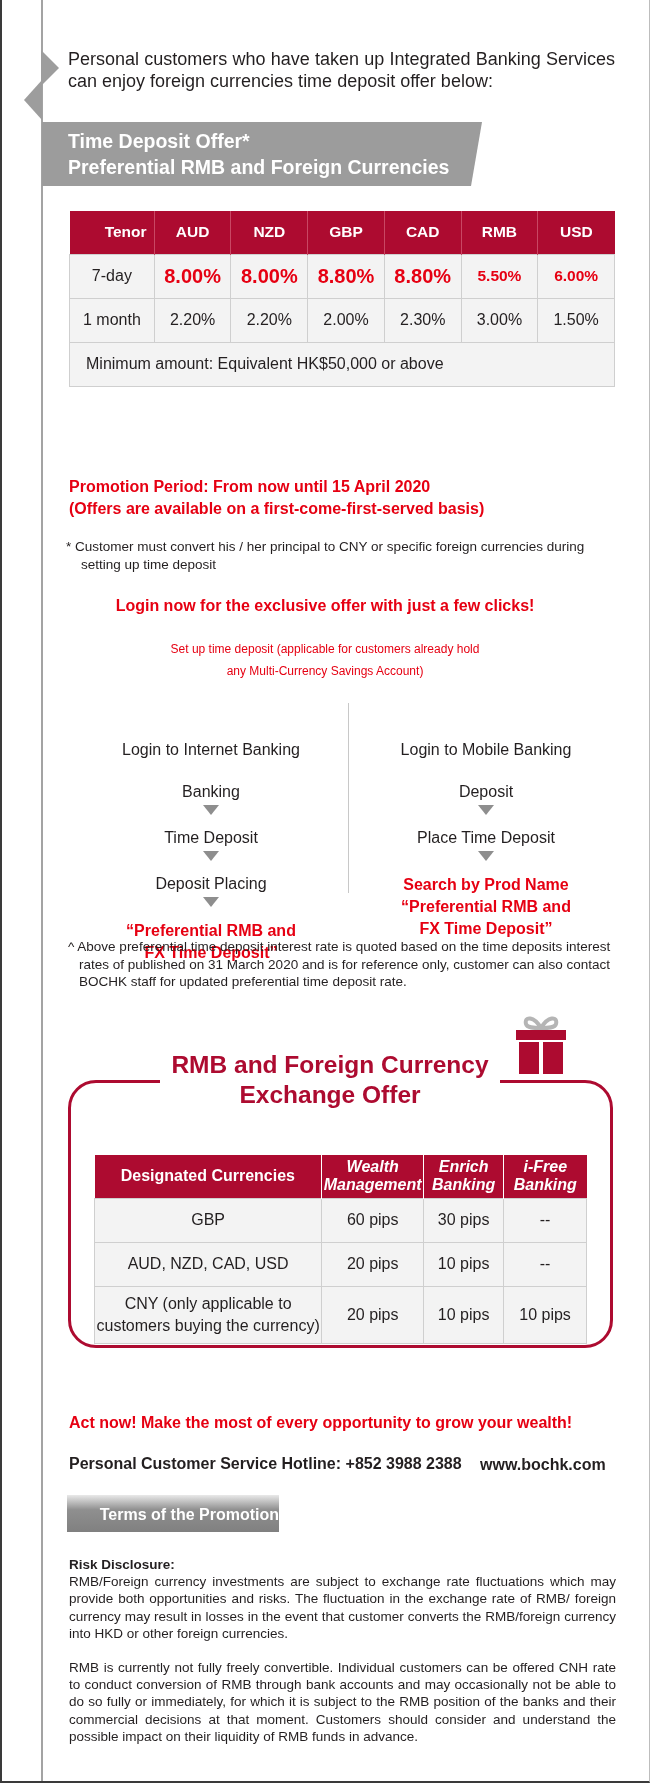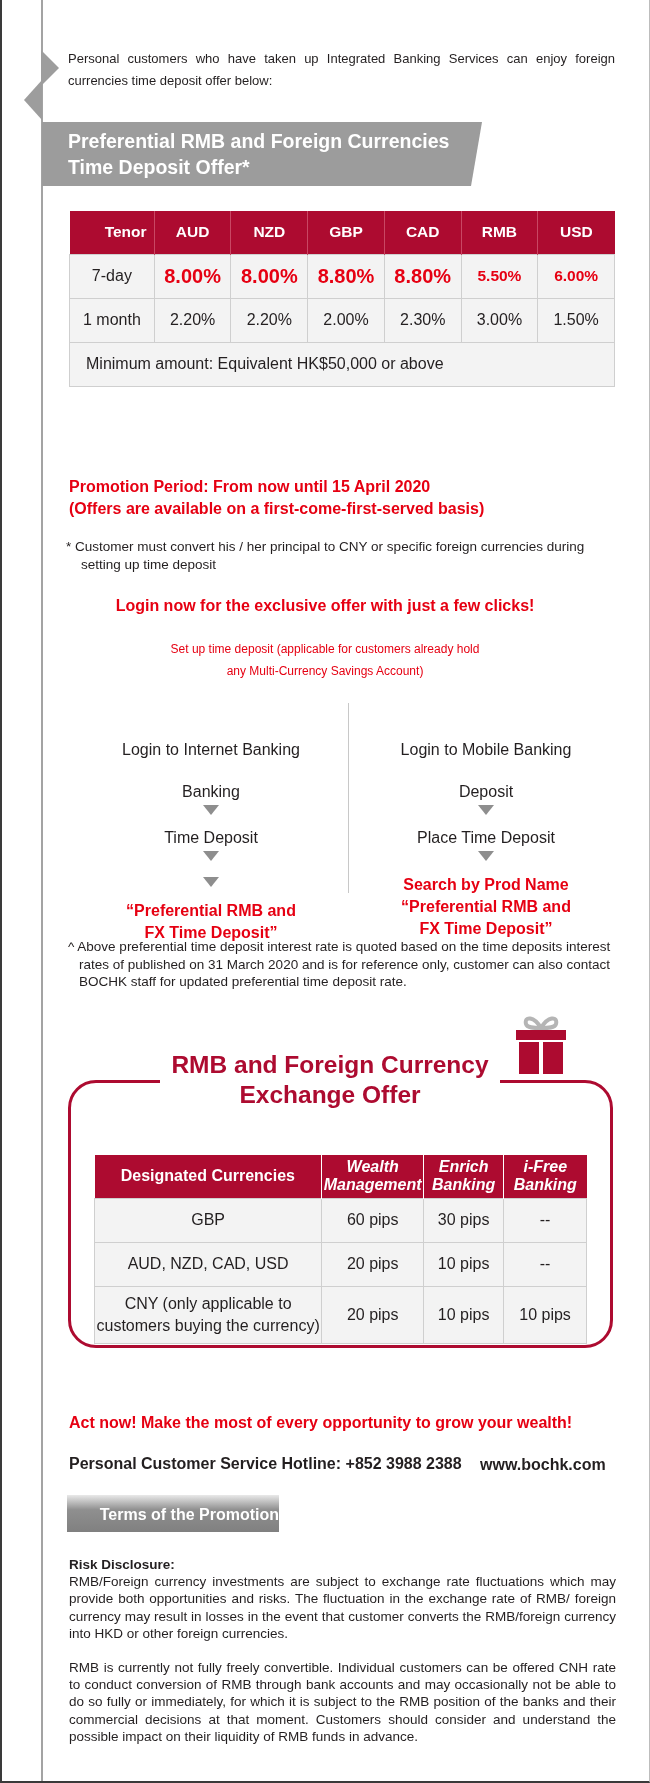--- a/index.html
+++ b/index.html
@@ -16,21 +16,21 @@
     border-top: 18px solid transparent; border-bottom: 18px solid transparent;
     border-left: 18px solid #9d9d9d;
   }
   .arrow-left {
     position: absolute; left: 24px; top: 80px; width: 0; height: 0;
     border-top: 20px solid transparent; border-bottom: 20px solid transparent;
     border-right: 18px solid #9d9d9d;
   }
   .intro {
     position: absolute; left: 68px; top: 48px; width: 547px;
-    font-size: 13px; line-height: 22px; text-align: justify; color: #231f20;
+    font-size: 18px; line-height: 22px; text-align: justify; color: #231f20;
   }
   .banner {
     position: absolute; left: 42px; top: 122px; width: 440px; height: 64px;
     background: #9c9c9c;
     clip-path: polygon(0 0, 100% 0, 97.5% 100%, 0 100%);
   }
   .banner-text {
     position: absolute; left: 68px; top: 128px; width: 420px;
     font-size: 19.5px; font-weight: bold; line-height: 26px; color: #fff;
   }
@@ -132,22 +132,22 @@
 
 <div class="page"></div>
 <div class="vline"></div>
 <div class="arrow-right"></div>
 <div class="arrow-left"></div>
 
 <p class="intro">Personal customers who have taken up Integrated Banking Services can enjoy foreign currencies time deposit offer below:</p>
 
 <div class="banner"></div>
 <div class="banner-text">
+  <div>Time Deposit Offer*</div>
   <div>Preferential RMB and Foreign Currencies</div>
-  <div>Time Deposit Offer*</div>
 </div>
 
 <table class="rates">
   <thead>
     <tr>
       <th style="width:84px">Tenor</th>
       <th style="width:76px">AUD</th>
       <th style="width:76px">NZD</th>
       <th style="width:76px">GBP</th>
       <th style="width:76px">CAD</th>
@@ -199,20 +199,21 @@
 <div class="steps-col left">
   <div class="head">Login to Internet Banking</div>
   <div class="step">Banking</div>
   <div class="tri-wrap">
       <div class="tri"></div>
     </div>
   <div class="step">Time Deposit</div>
   <div class="tri-wrap">
       <div class="tri"></div>
     </div>
+  <div class="step">Deposit Placing</div>
   <div class="tri-wrap">
       <div class="tri"></div>
     </div>
   <div class="final">
     <div>“Preferential RMB and</div>
     <div>FX Time Deposit”</div>
   </div>
 </div>
 
 <div class="steps-col right">

